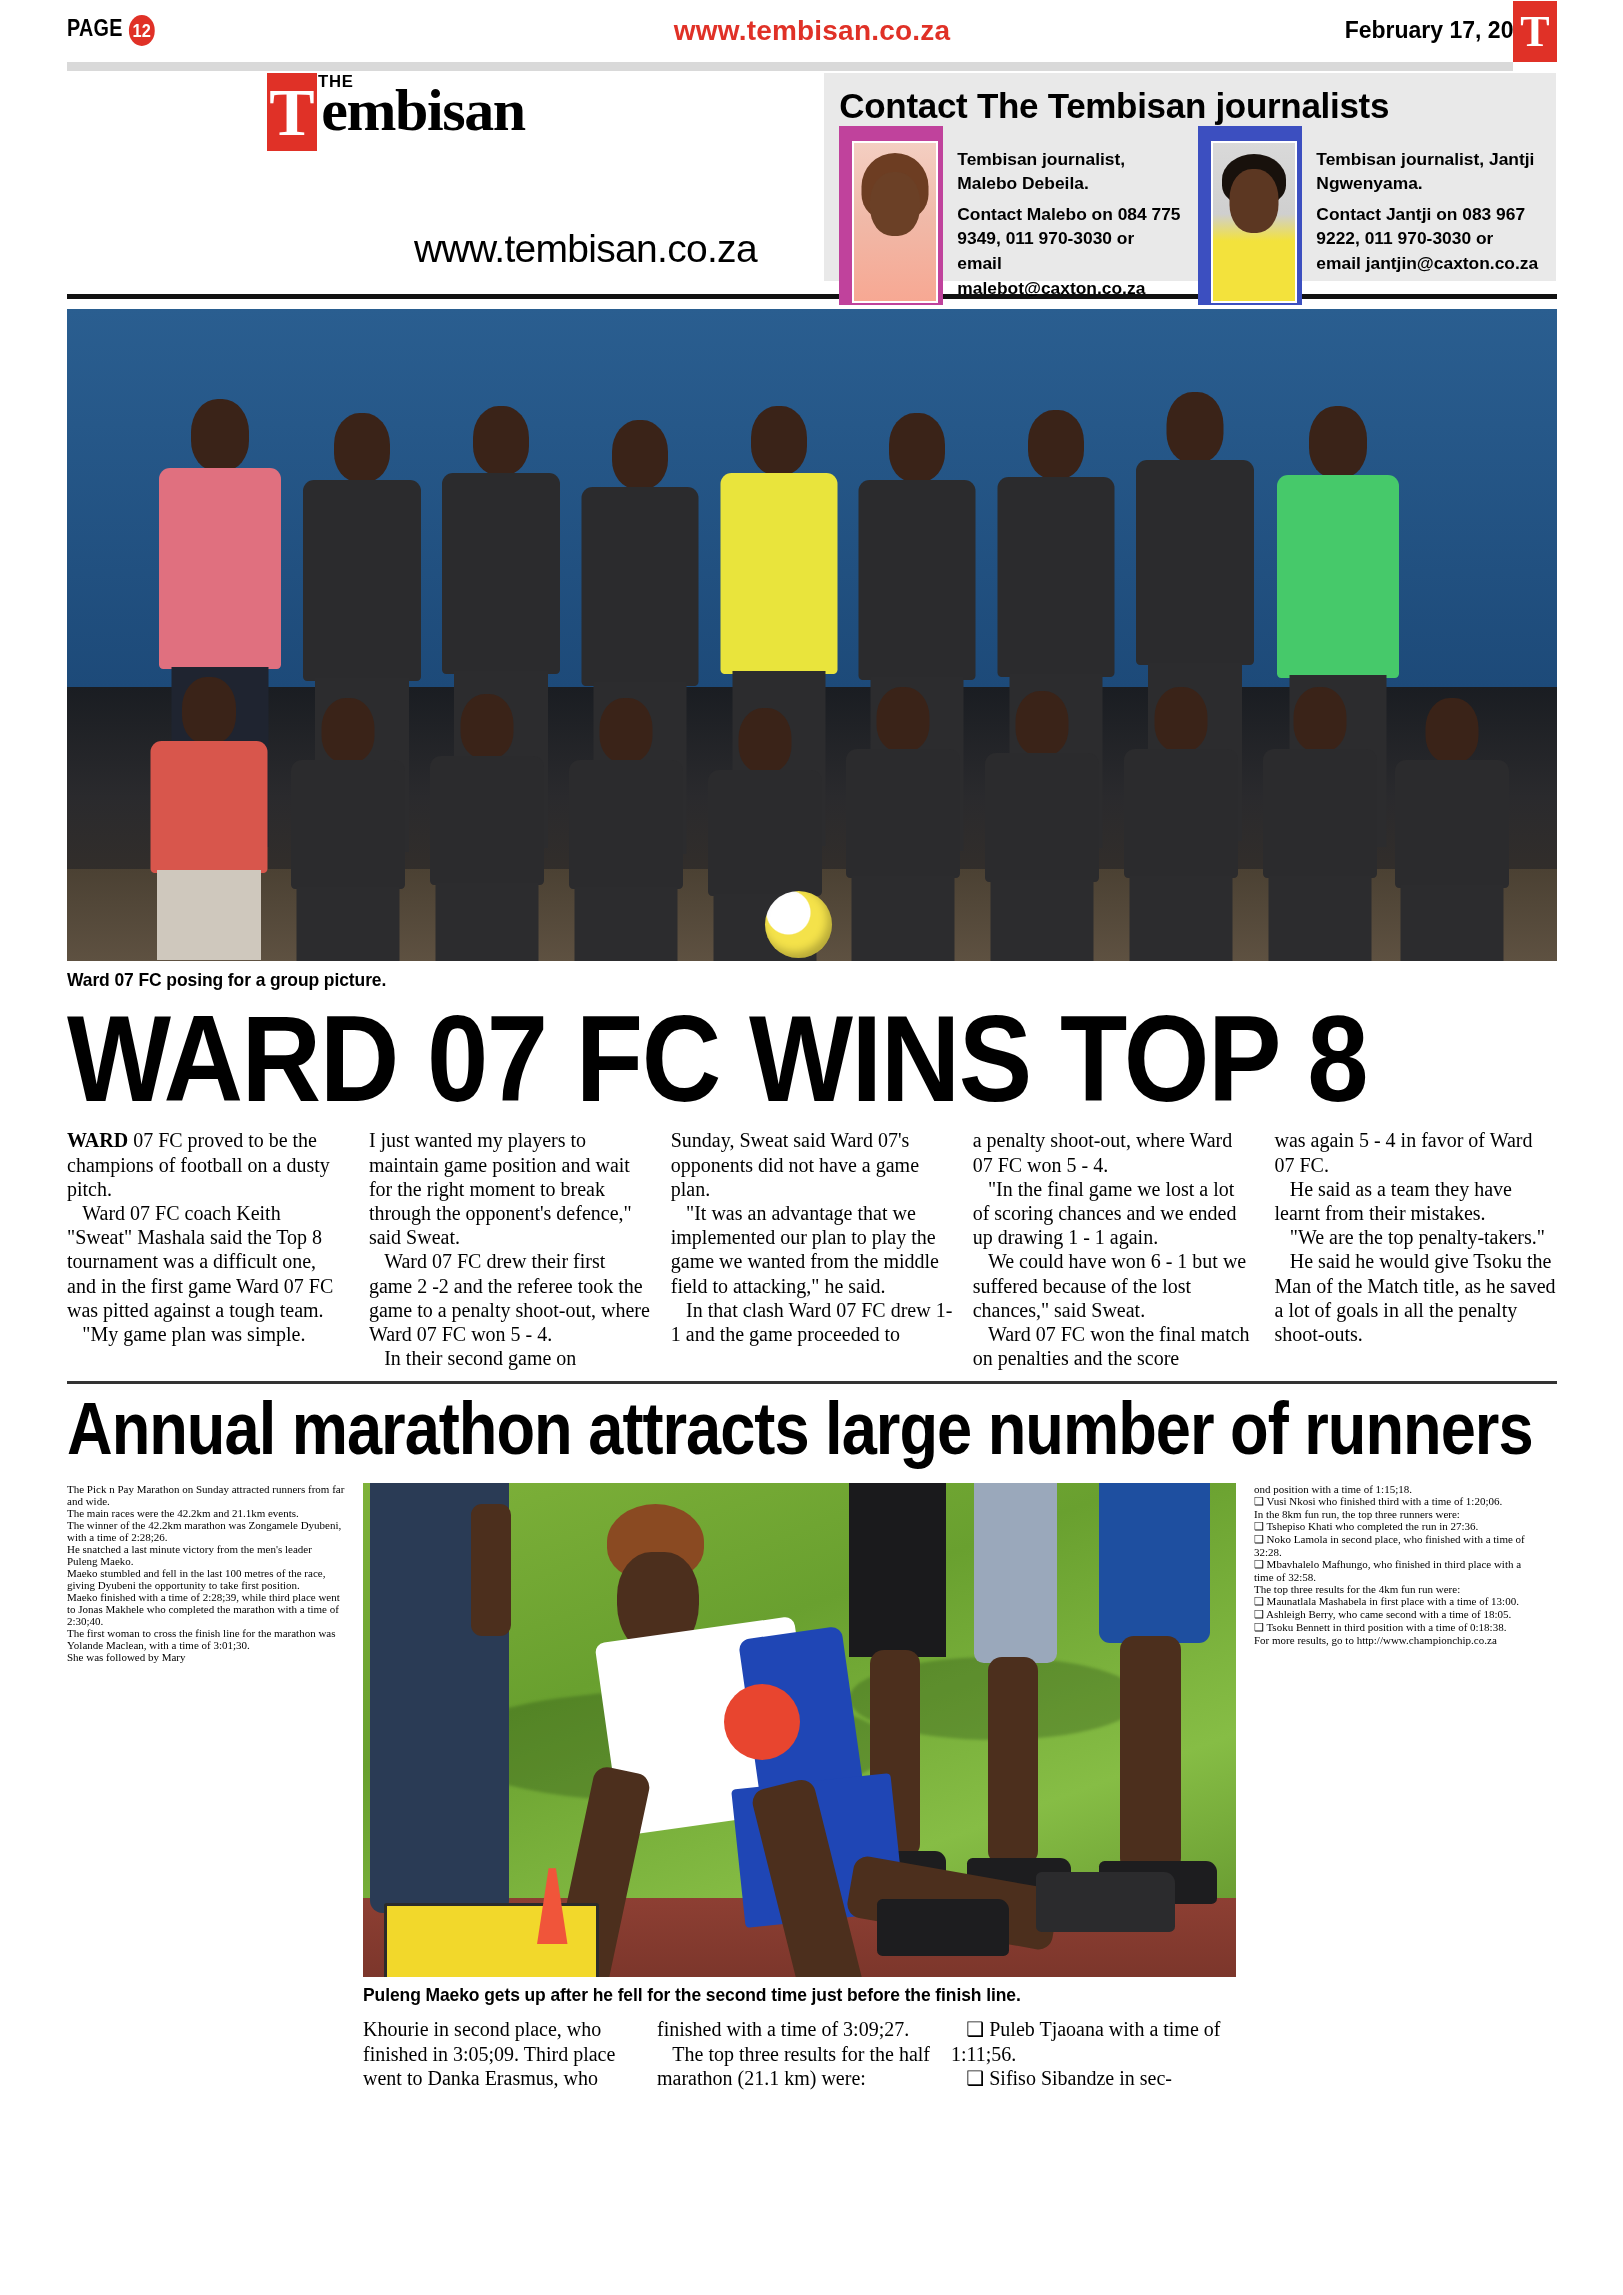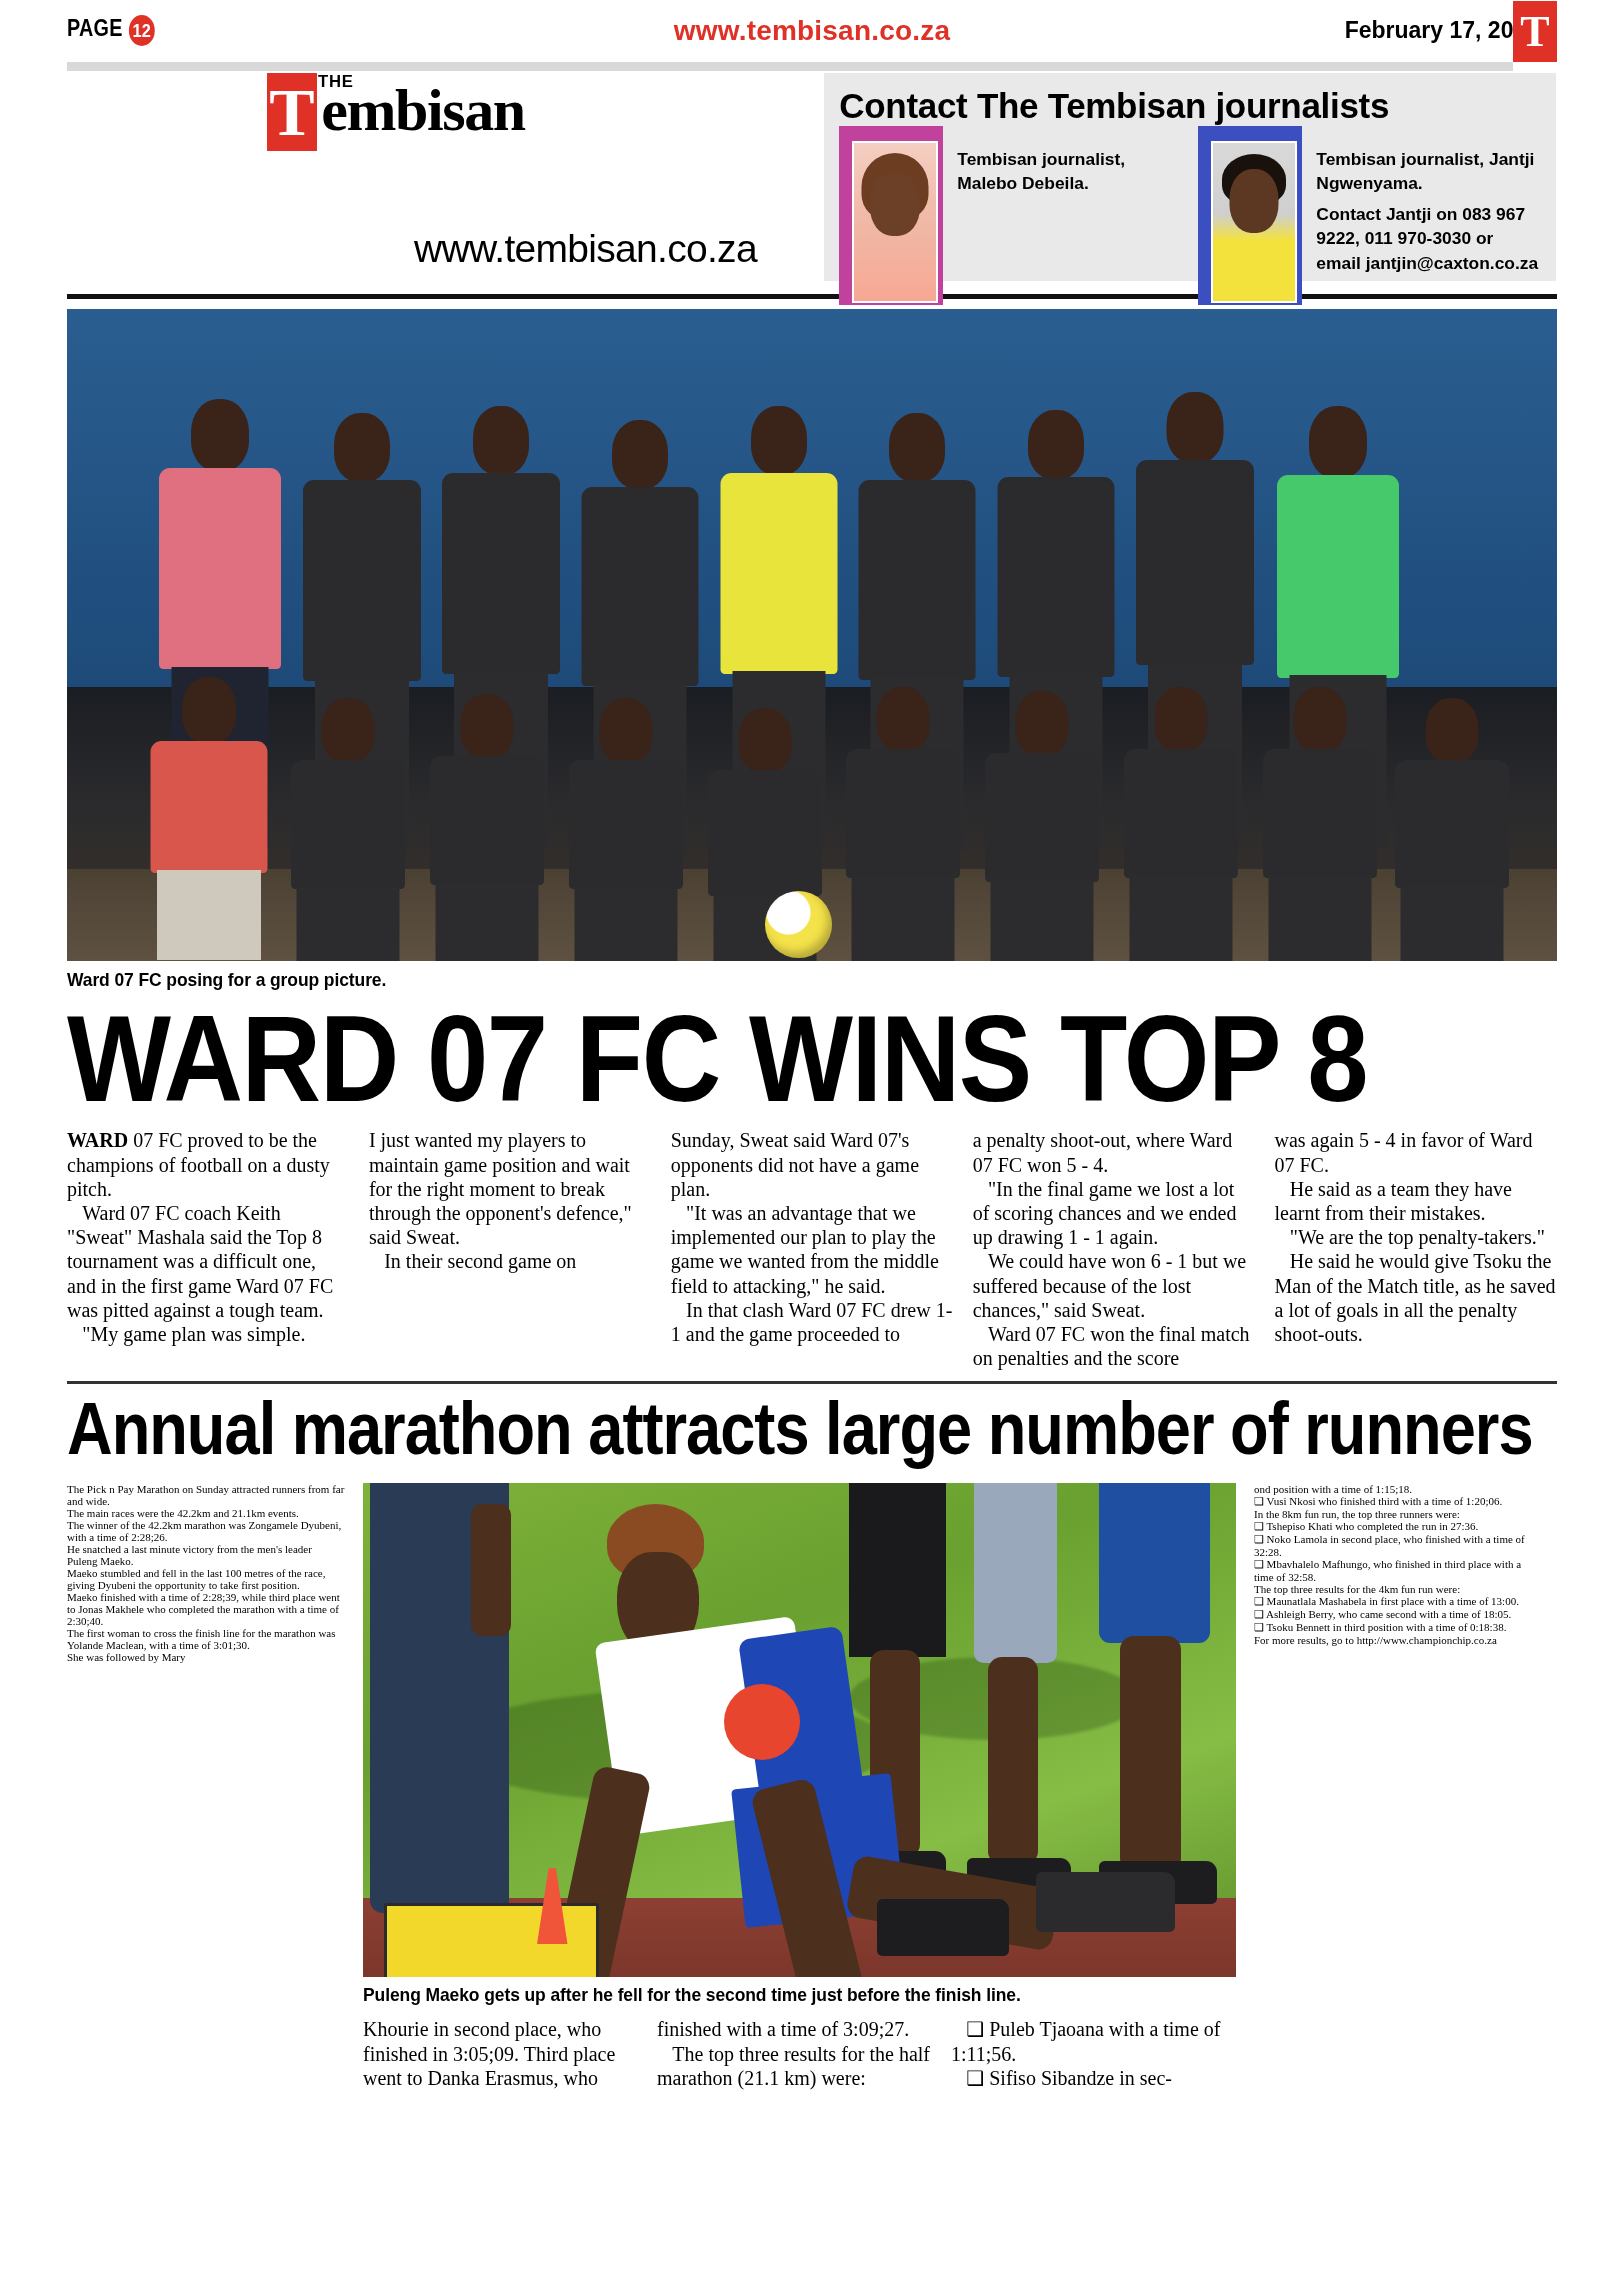--- a/index.html
+++ b/index.html
@@ -213,20 +213,21 @@
           <div class="portrait-wrap">
             <div class="brush pink"></div>
             <div class="portrait">
               <div class="ph-bg ph-f"></div>
               <div class="ph-hair" style="top:9.7px;width:67px;height:67px;background:#6d3d22;"></div>
               <div class="ph-head" style="top:29px;width:50px;height:64px;background:#6b4026;"></div>
             </div>
           </div>
           <div class="journo-text">
             <div>Tembisan journalist, Malebo Debeila.</div>
+            <div style="margin-top:5.6px;">Contact Malebo on 084 775 9349, 011 970-3030 or email malebot@caxton.co.za</div>
           </div>
         </div>
 
         <div class="journo">
           <div class="portrait-wrap">
             <div class="brush blue"></div>
             <div class="portrait">
               <div class="ph-bg ph-m"></div>
               <div class="ph-hair" style="top:11px;width:64px;height:51px;background:#18110c;"></div>
               <div class="ph-head" style="top:26px;width:49px;height:64px;background:#5c3722;"></div>
@@ -356,20 +357,21 @@
   <div class="cols">
 
     <div class="col">
       <p class="noindent"><b>WARD</b><span> 07 FC proved to be the champions of football on a dusty pitch.</span></p>
       <p>Ward 07 FC coach Keith "Sweat" Mashala said the Top 8 tournament was a difficult one, and in the first game Ward 07 FC was pitted against a tough team.</p>
       <p>"My game plan was simple.</p>
     </div>
 
     <div class="col">
       <p class="noindent">I just wanted my players to maintain game position and wait for the right moment to break through the opponent's defence," said Sweat.</p>
+      <p>Ward 07 FC drew their first game 2 -2 and the referee took the game to a penalty shoot-out, where Ward 07 FC won 5 - 4.</p>
       <p>In their second game on</p>
     </div>
 
     <div class="col">
       <p class="noindent">Sunday, Sweat said Ward 07's opponents did not have a game plan.</p>
       <p>"It was an advantage that we implemented our plan to play the game we wanted from the middle field to attacking," he said.</p>
       <p>In that clash Ward 07 FC drew 1-1 and the game proceeded to</p>
     </div>
 
     <div class="col">

